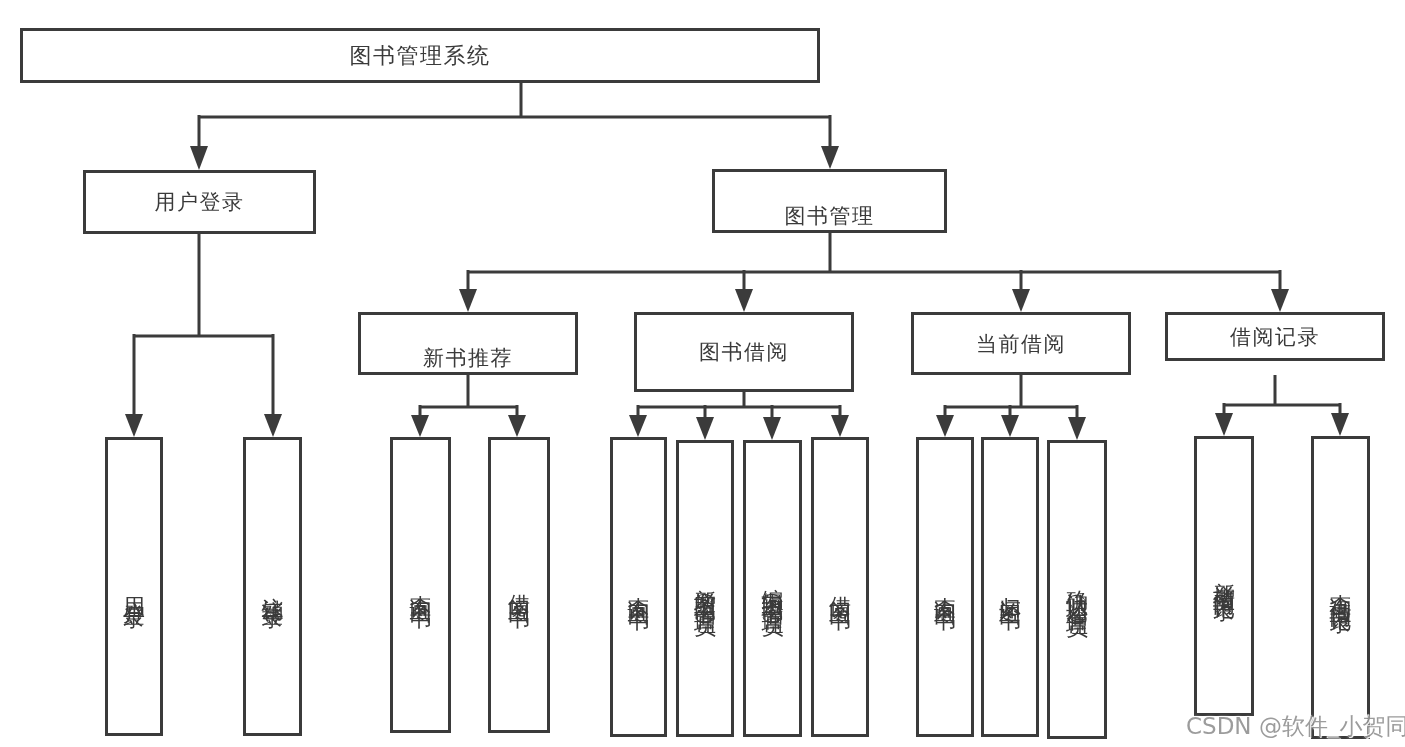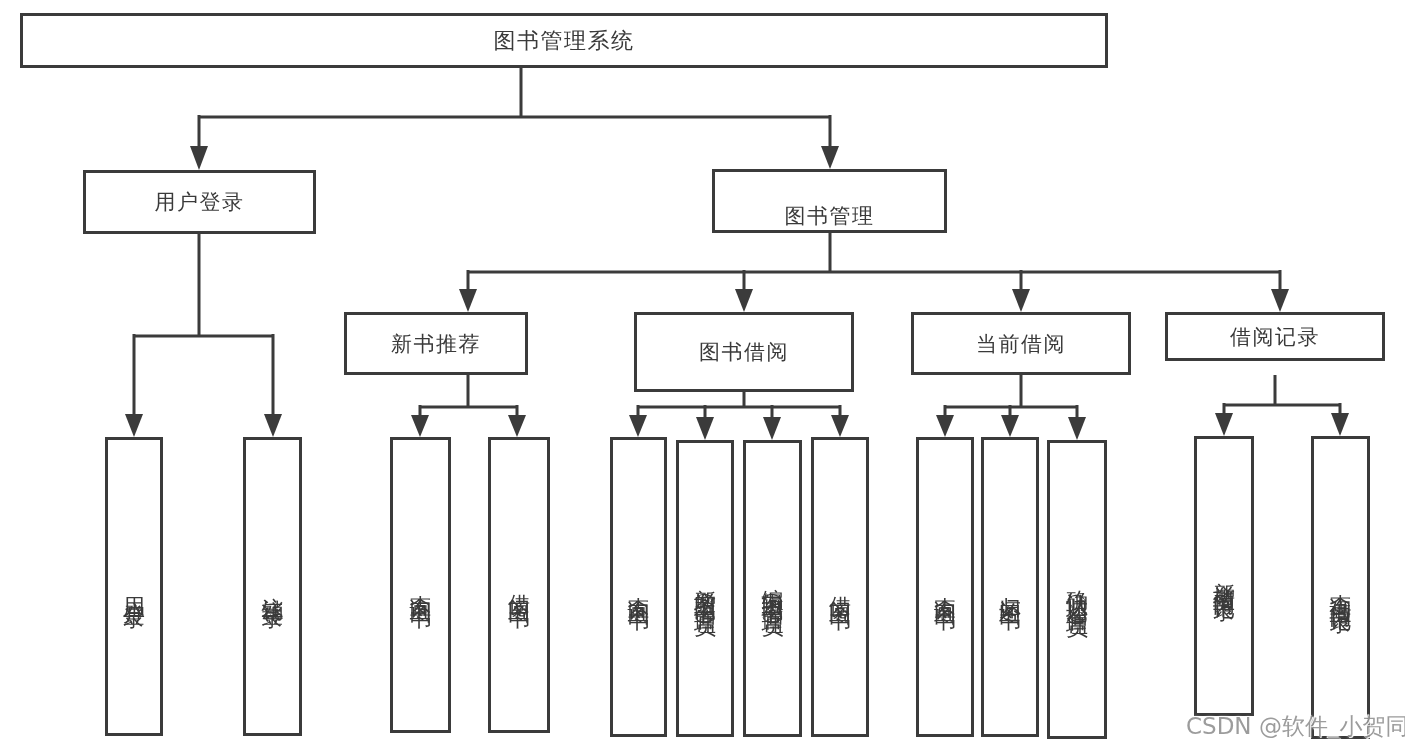--- a/index.html
+++ b/index.html
@@ -63,32 +63,32 @@
       <polygon points="763,417 781,417 772,440"></polygon>
       <polygon points="831,415 849,415 840,437"></polygon>
       <polygon points="936,415 954,415 945,437"></polygon>
       <polygon points="1001,415 1019,415 1010,437"></polygon>
       <polygon points="1068,417 1086,417 1077,440"></polygon>
       <polygon points="1215,413 1233,413 1224,436"></polygon>
       <polygon points="1331,413 1349,413 1340,436"></polygon>
     </g>
   </svg>
 
-  <div class="node h-node root-node" style="left:20px;top:13px;width:1088px;height:55px;">
+  <div class="node h-node root-node" style="left:20px;top:28px;width:800px;height:55px;">
     <span>图书管理系统</span>
   </div>
 
   <div class="node h-node" style="left:83px;top:170px;width:233px;height:64px;">
     <span>用户登录</span>
   </div>
   <div class="node h-node" style="left:712px;top:169px;width:235px;height:64px;align-items:flex-end;">
     <span>图书管理</span>
   </div>
 
-  <div class="node h-node" style="left:344px;top:312px;width:184px;height:63px;">
+  <div class="node h-node" style="left:358px;top:312px;width:220px;height:63px;align-items:flex-end;">
     <span>新书推荐</span>
   </div>
   <div class="node h-node" style="left:634px;top:312px;width:220px;height:80px;">
     <span>图书借阅</span>
   </div>
   <div class="node h-node" style="left:911px;top:312px;width:220px;height:63px;">
     <span>当前借阅</span>
   </div>
   <div class="node h-node" style="left:1165px;top:312px;width:220px;height:49px;">
     <span>借阅记录</span>

